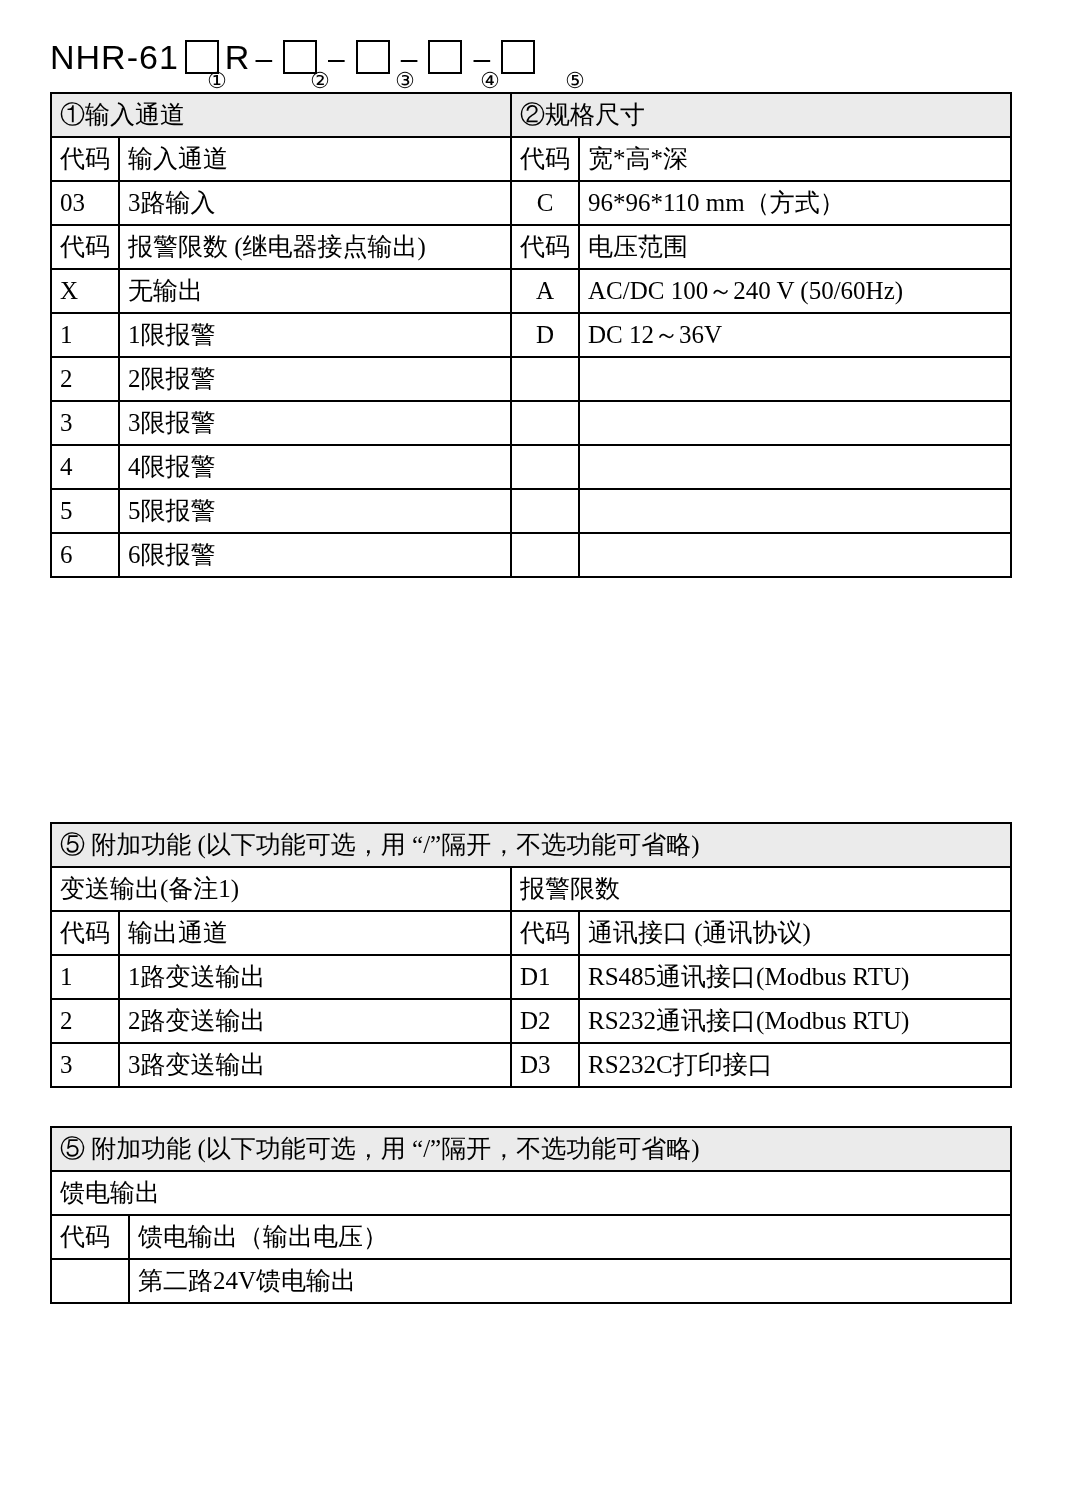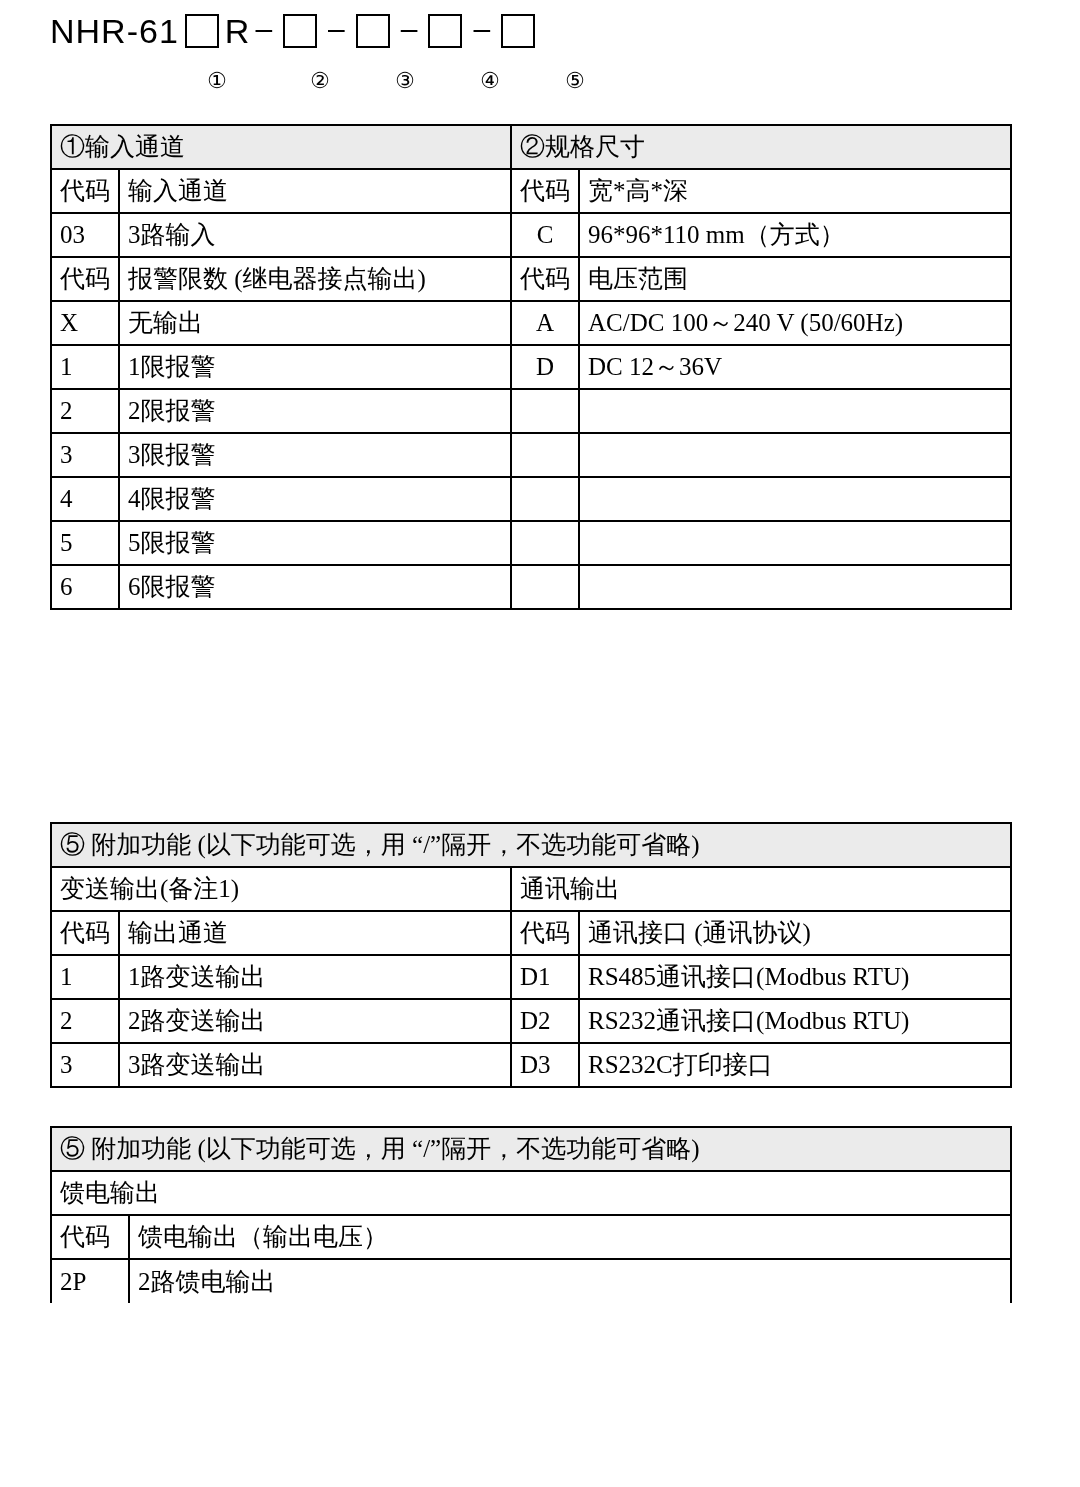--- a/index.html
+++ b/index.html
@@ -13,23 +13,23 @@
     font-family: "Liberation Serif", "DejaVu Serif", serif;
     color: #000000;
     position: relative;
     overflow: hidden;
   }
 
   
   .model-line {
     position: absolute;
     left: 50px;
-    top: 14px;
+    top: 24px;
     display: flex;
-    align-items: flex-start;
+    align-items: flex-end;
     height: 50px;
   }
   .model-text {
     font-family: "Liberation Sans", "DejaVu Sans", sans-serif;
     font-size: 34px;
     letter-spacing: 1px;
     line-height: 1;
   }
   .code-box {
     width: 30px;
@@ -75,21 +75,21 @@
     height: 44px;
     box-sizing: border-box;
   }
   .hdr {
     background: #ebebeb;
     font-size: 26px;
   }
   .smaller { font-size: 22px; }
   .blank { border: 2px solid #000; }
 
-  #t1 { top: 124px; }
+  #t1 { top: 92px; }
   #t2 { top: 822px; }
   #t3 { top: 1126px; }
 </style>
 </head>
 <body>
 
 <div class="model-line">
   <span class="model-text">NHR-61</span>
   <span class="code-box"></span>
   <span class="model-text">R</span>
@@ -193,21 +193,21 @@
       <col style="width:392px">
       <col style="width:68px">
       <col style="width:432px">
   </colgroup>
   <tbody>
     <tr>
       <td class="hdr" colspan="4">⑤ 附加功能 (以下功能可选，用 “/”隔开，不选功能可省略)</td>
     </tr>
     <tr>
       <td colspan="2">变送输出(备注1)</td>
-      <td colspan="2">通讯输出</td>
+      <td colspan="2">报警限数</td>
     </tr>
     <tr>
       <td>代码</td>
       <td>输出通道</td>
       <td>代码</td>
       <td>通讯接口 (通讯协议)</td>
     </tr>
     <tr>
       <td>1</td>
       <td>1路变送输出</td>
@@ -239,17 +239,17 @@
       <td class="hdr" colspan="2">⑤ 附加功能 (以下功能可选，用 “/”隔开，不选功能可省略)</td>
     </tr>
     <tr>
       <td colspan="2">馈电输出</td>
     </tr>
     <tr>
       <td>代码</td>
       <td>馈电输出（输出电压）</td>
     </tr>
     <tr>
-      <td style="border-top:none;border-bottom:none">2P</td>
-      <td style="border-top:none;border-bottom:none">2路馈电输出</td>
+      <td style="border-top:none"></td>
+      <td style="border-top:none">第二路24V馈电输出</td>
     </tr>
   </tbody>
 </table>
 
 </body></html>

